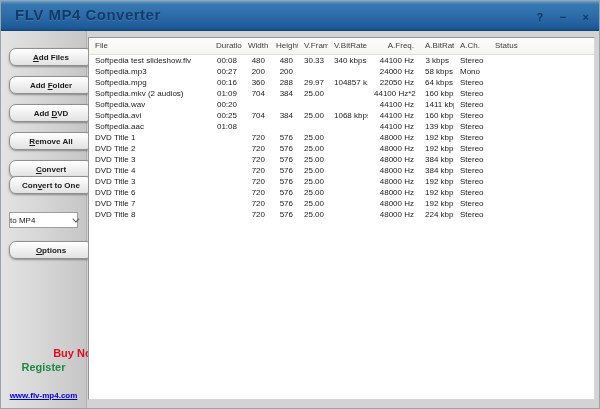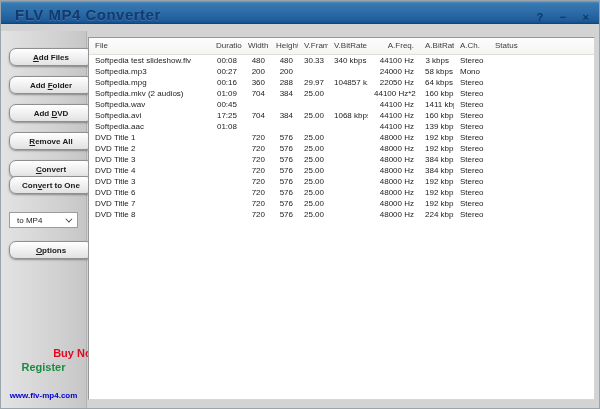--- a/index.html
+++ b/index.html
@@ -4,21 +4,21 @@
 <style>
   html,body { margin:0; padding:0; background:#888; }
   * { box-sizing:border-box; }
   .app {
     position:relative; width:600px; height:409px; overflow:hidden;
     background:#d3d3d3; font-family:"Liberation Sans", sans-serif;
     border:1px solid #9aa4ad;
   }
   
   .titlebar {
-    position:absolute; left:0; top:0; width:100%; height:23px;
+    position:absolute; left:0; top:0; width:100%; height:30px;
     background:linear-gradient(#6ea3cc 0%, #3a7ab2 10%, #2e6ea9 45%, #1f5d9a 88%, #164f88 100%);
     border-bottom:1px solid #12456f;
   }
   .title-text {
     position:absolute; left:14px; top:5px;
     font-size:15px; font-weight:bold; color:#123a6d; letter-spacing:0.5px;
     text-shadow:0 1px 0 rgba(255,255,255,0.12);
   }
   .win-controls { position:absolute; right:10px; top:6px; }
   .win-controls span {
@@ -37,31 +37,31 @@
     background:linear-gradient(#ffffff,#f2f2f2 45%,#e2e2e2);
     box-shadow:0 1px 2px rgba(0,0,0,0.35);
     font-family:"Liberation Sans", sans-serif;
     font-size:8px; font-weight:bold; color:#1a1a1a;
     text-align:center; padding:0; cursor:pointer;
   }
   .format-select {
     position:absolute; left:8px; top:181px; width:69px; height:16px;
     background:#fff; border:1px solid #9c9c9c;
     font-size:8px; color:#222; display:flex; align-items:center;
-    padding:0 7px; cursor:pointer;
+    padding:0 0; cursor:pointer;
   }
   .format-select .chev {
     margin-left:auto; width:5px; height:5px;
     border-right:1px solid #444; border-bottom:1px solid #444;
     transform:rotate(45deg) translateY(-2px);
   }
   .buy, .register, .site { position:absolute; width:100%; text-align:center; cursor:pointer; }
   .buy { top:316px; font-size:11px; font-weight:bold; color:#e10a1e;margin-left:35px; }
   .register { top:330px; font-size:11px; font-weight:bold; color:#1e8a41; }
-  .site { top:360px; font-size:8px; font-weight:bold; color:#0000d4; }
+  .site { top:360px; font-size:8px; font-weight:bold; color:#0000d4; text-decoration:underline; }
   
   .table-panel {
     position:absolute; left:87px; top:36px; width:507px; height:363px;
     background:#fff; border:1px solid; border-color:#969696 #d6d6d6 #d6d6d6 #969696;
     overflow:hidden;
   }
   table { width:100%; border-collapse:collapse; table-layout:fixed; }
   th, td {
     font-size:8px; white-space:nowrap; overflow:hidden;
     font-family:"Liberation Sans", sans-serif;
@@ -190,33 +190,33 @@
             <td class="num">384</td>
             <td class="num">25.00</td>
             <td class="num"></td>
             <td class="num">44100 Hz*2</td>
             <td class="num">160 kbps</td>
             <td>Stereo</td>
             <td></td>
           </tr>
           <tr>
             <td>Softpedia.wav</td>
-            <td class="num">00:45</td>
+            <td class="num">00:20</td>
             <td class="num"></td>
             <td class="num"></td>
             <td class="num"></td>
             <td class="num"></td>
             <td class="num">44100 Hz</td>
             <td class="num">1411 kbps</td>
             <td>Stereo</td>
             <td></td>
           </tr>
           <tr>
             <td>Softpedia.avi</td>
-            <td class="num">17:25</td>
+            <td class="num">00:25</td>
             <td class="num">704</td>
             <td class="num">384</td>
             <td class="num">25.00</td>
             <td class="num">1068 kbps</td>
             <td class="num">44100 Hz</td>
             <td class="num">160 kbps</td>
             <td>Stereo</td>
             <td></td>
           </tr>
           <tr>

